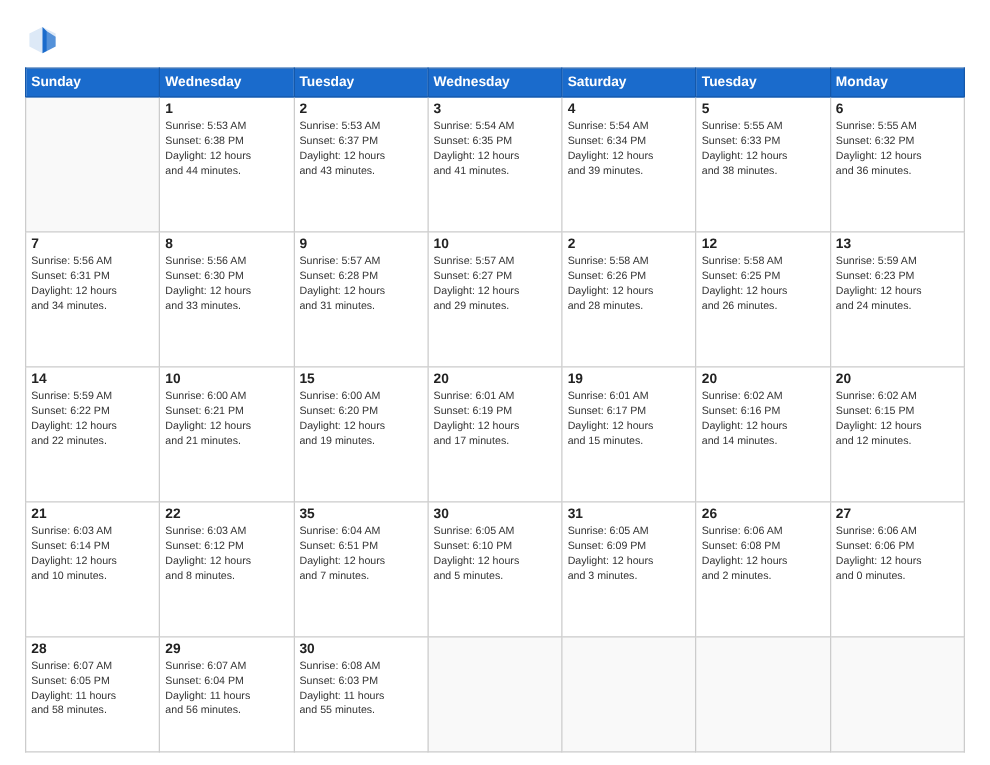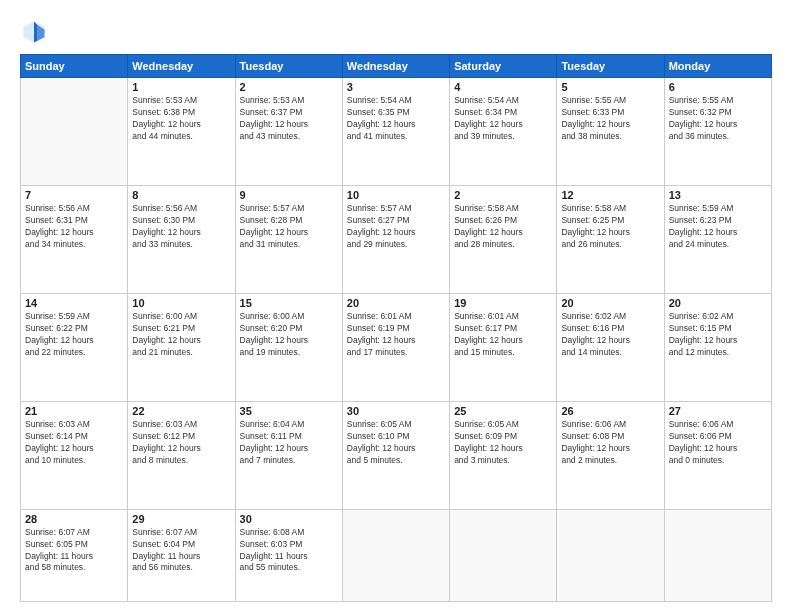--- a/index.html
+++ b/index.html
@@ -296,33 +296,33 @@
           <td>
             <span class="day-num">22</span>
             <div class="day-info" style="white-space: pre-line;">Sunrise: 6:03 AM
 Sunset: 6:12 PM
 Daylight: 12 hours
 and 8 minutes.</div>
           </td>
           <td>
             <span class="day-num">35</span>
             <div class="day-info" style="white-space: pre-line;">Sunrise: 6:04 AM
-Sunset: 6:11 PM
+Sunset: 6:51 PM
 Daylight: 12 hours
 and 7 minutes.</div>
           </td>
           <td>
             <span class="day-num">30</span>
             <div class="day-info" style="white-space: pre-line;">Sunrise: 6:05 AM
 Sunset: 6:10 PM
 Daylight: 12 hours
 and 5 minutes.</div>
           </td>
           <td>
-            <span class="day-num">25</span>
+            <span class="day-num">31</span>
             <div class="day-info" style="white-space: pre-line;">Sunrise: 6:05 AM
 Sunset: 6:09 PM
 Daylight: 12 hours
 and 3 minutes.</div>
           </td>
           <td>
             <span class="day-num">26</span>
             <div class="day-info" style="white-space: pre-line;">Sunrise: 6:06 AM
 Sunset: 6:08 PM
 Daylight: 12 hours

